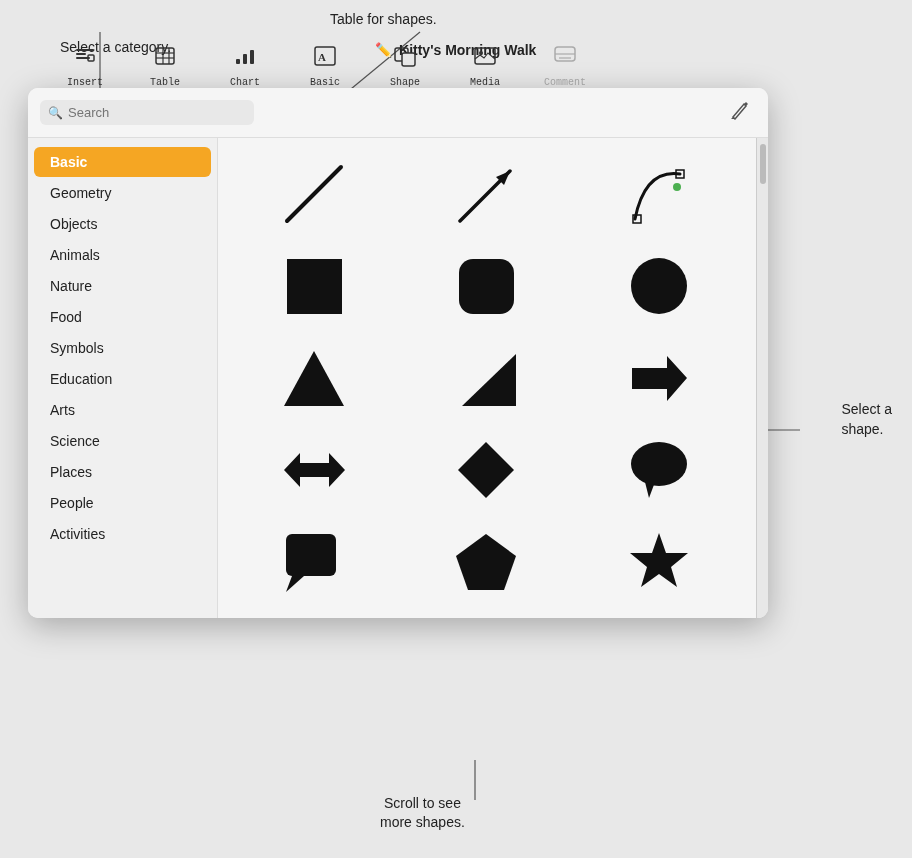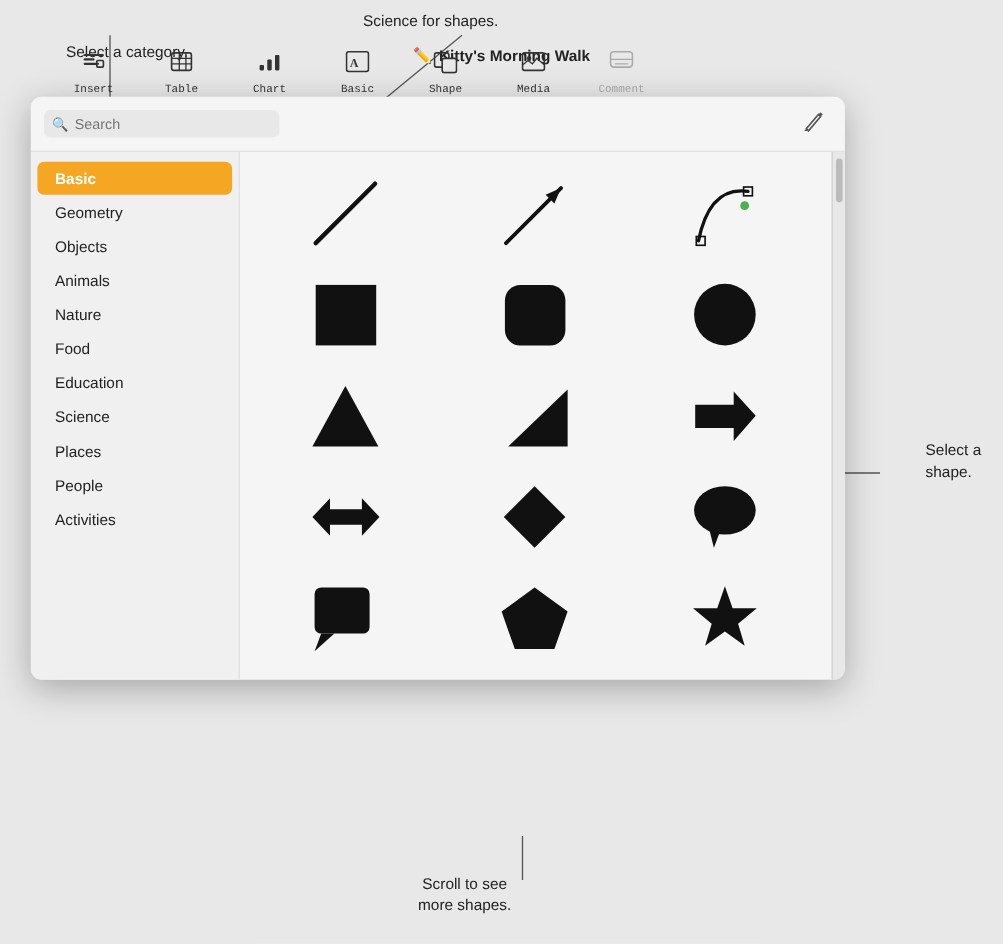--- a/index.html
+++ b/index.html
@@ -239,21 +239,21 @@
     }
   </style>
 </head>
 <body>
 
 <div class="annotation ann-top-cat">
   <span>Select a category.</span>
 </div>
 
 <div class="annotation ann-top-search">
-  <span>Science for shapes.</span>
+  <span>Table for shapes.</span>
 </div>
 
 <div class="annotation ann-right-shape">
   Select a<br>shape.
 </div>
 
 <div class="annotation ann-bottom-scroll">
   Scroll to see<br>more shapes.
 </div>
 
@@ -365,21 +365,23 @@
 
   <div class="panel-body">
 
     <div class="sidebar">
       <div class="sidebar-item active">Basic</div>
       <div class="sidebar-item">Geometry</div>
       <div class="sidebar-item">Objects</div>
       <div class="sidebar-item">Animals</div>
       <div class="sidebar-item">Nature</div>
       <div class="sidebar-item">Food</div>
+      <div class="sidebar-item">Symbols</div>
       <div class="sidebar-item">Education</div>
+      <div class="sidebar-item">Arts</div>
       <div class="sidebar-item">Science</div>
       <div class="sidebar-item">Places</div>
       <div class="sidebar-item">People</div>
       <div class="sidebar-item">Activities</div>
     </div>
 
     <div class="shapes-grid">
 
       <div class="shape-cell">
         <svg width="70" height="70" viewBox="0 0 70 70">

